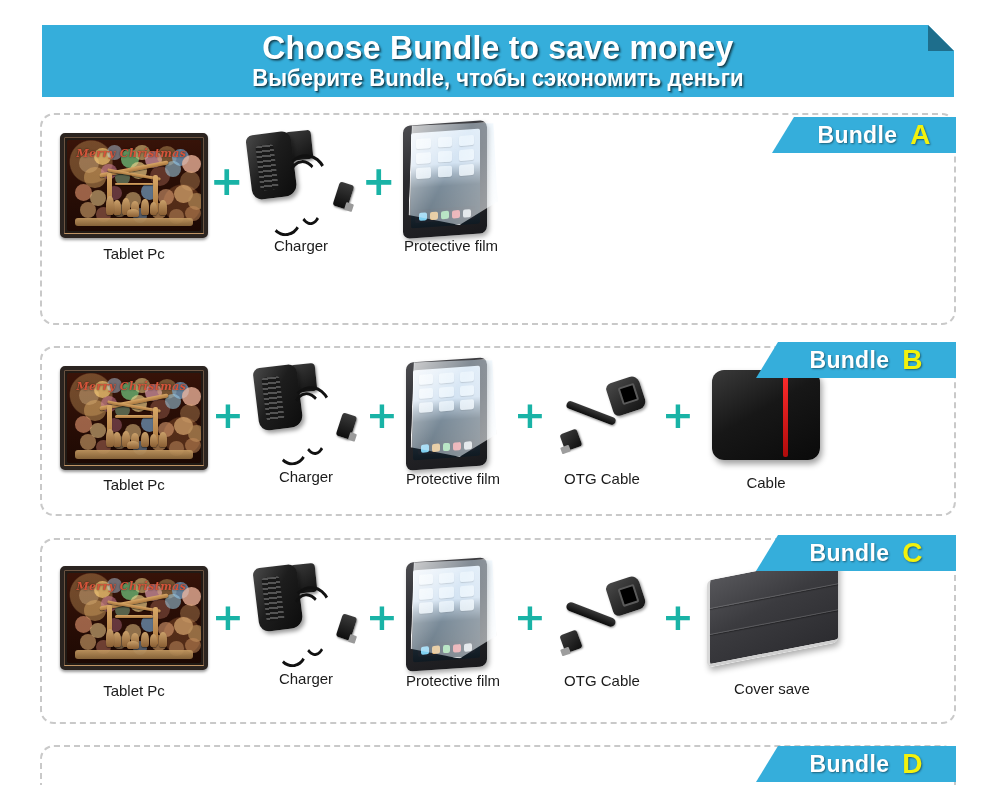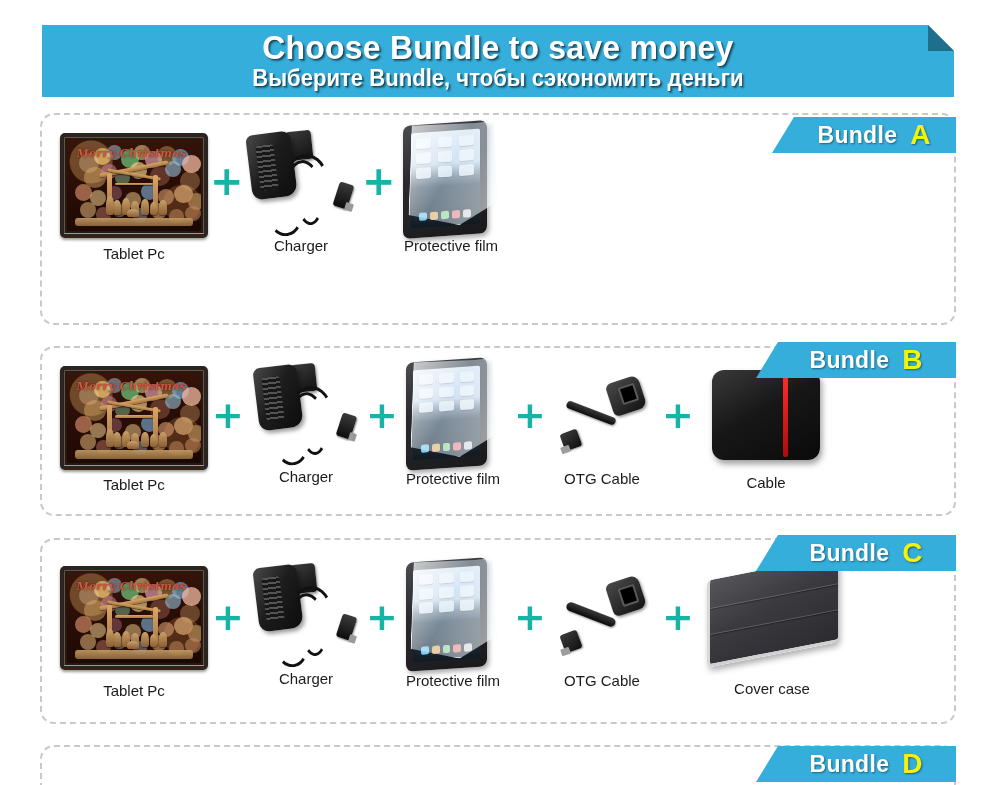--- a/index.html
+++ b/index.html
@@ -606,21 +606,21 @@
         <div class="item" style="left:662px;top:20px;width:136px;">
        <div class="item-art">
             <div class="cover" style="width:136px;height:106px;">
     <span class="cover-body">
       <span class="cover-fold" style="top:33%"></span>
       <span class="cover-fold" style="top:64%"></span>
     </span>
   </div>
           </div>
      </div>
-        <div class="item-label" style="position:absolute;left:668px;top:140px;width:124px;text-align:center;">Cover case</div>
+        <div class="item-label" style="position:absolute;left:668px;top:140px;width:124px;text-align:center;">Cover save</div>
         <span class="plus" style="left:170px;top:58px;font-size:38px;">+</span>
         <span class="plus" style="left:324px;top:58px;font-size:38px;">+</span>
         <span class="plus" style="left:472px;top:58px;font-size:38px;">+</span>
         <span class="plus" style="left:620px;top:58px;font-size:38px;">+</span>
       </div>
   </div>
   <div class="tag tag-c">
     <span class="tag-label">Bundle</span>
     <span class="tag-letter">C</span>
   </div>

